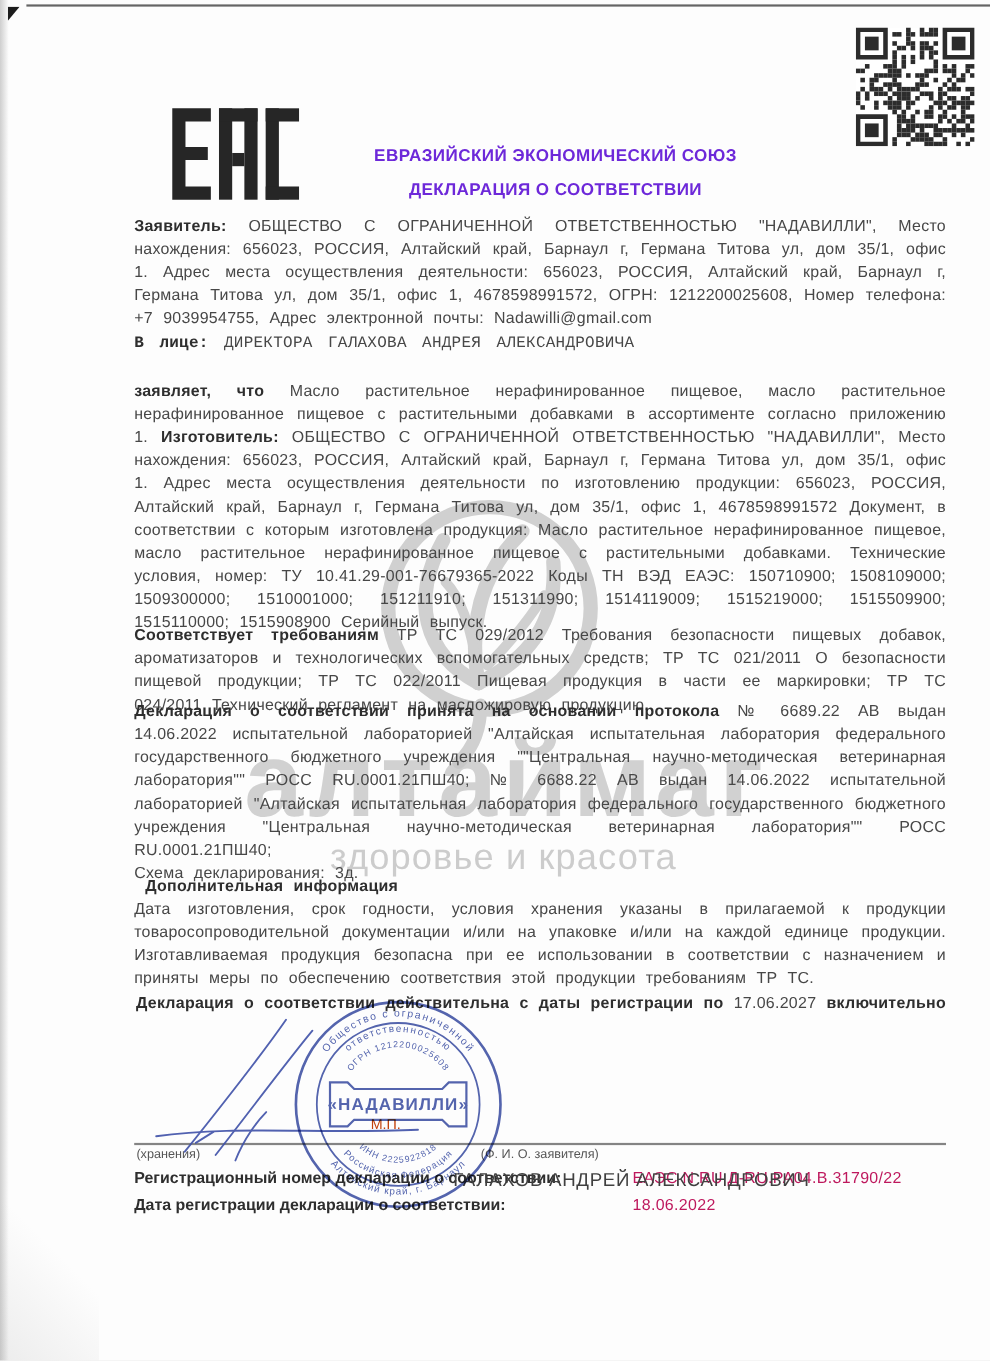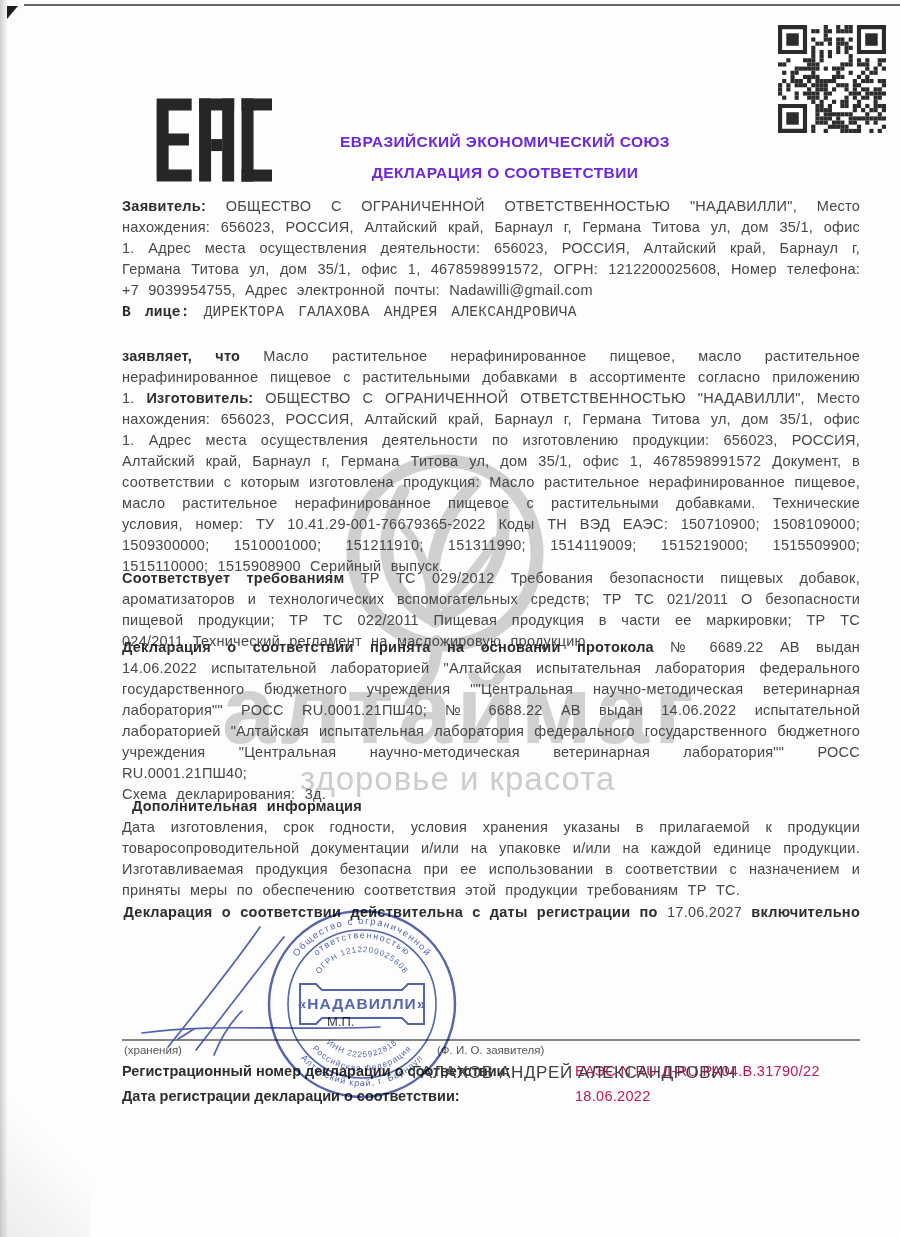--- a/index.html
+++ b/index.html
@@ -28,21 +28,21 @@
   
   .wm{color:#c7c7c7;pointer-events:none;}
   .wm-logo{position:absolute;left:340px;top:448px;opacity:.85;}
   .wm-brand{position:absolute;left:222px;top:662px;font-size:96px;font-weight:bold;line-height:1;
             letter-spacing:5px;opacity:.8;}
   .wm-tagline{position:absolute;left:300px;top:760px;font-size:33px;letter-spacing:1px;opacity:.9;}
   
   .sig-line{position:absolute;left:122px;top:1039px;width:738px;height:0;border-top:2px solid #6e6e6e;opacity:.85;}
   .caption{position:absolute;font-size:11.5px;color:#565656;}
   .cap-sign{left:124px;top:1044px;} .cap-name{left:437px;top:1044px;}
-  .mp{position:absolute;left:327px;top:1014px;font-size:13px;color:#404040;z-index:2;}
+  .mp{position:absolute;left:337px;top:1014px;font-size:13px;color:#c2410c;z-index:2;}
   .signer{position:absolute;left:412px;top:1019px;font-size:17px;color:#404040;letter-spacing:.6px;z-index:1;margin-top:44px;}
   .stamp{position:absolute;left:264px;top:906px;z-index:3;opacity:.88;mix-blend-mode:multiply;}
   .signature{position:absolute;left:130px;top:915px;z-index:3;opacity:.9;}
   
   .reg{position:absolute;left:122px;top:1060px;width:738px;font-size:14.5px;}
   .reg-row{display:flex;margin-bottom:3px;line-height:22px;}
   .reg-label{font-weight:bold;color:#2e2e2e;width:453px;flex:none;}
   .reg-value{color:#be185d;letter-spacing:.3px;}
   .stamp text{font-family:"Liberation Sans",sans-serif;}
 </style>

